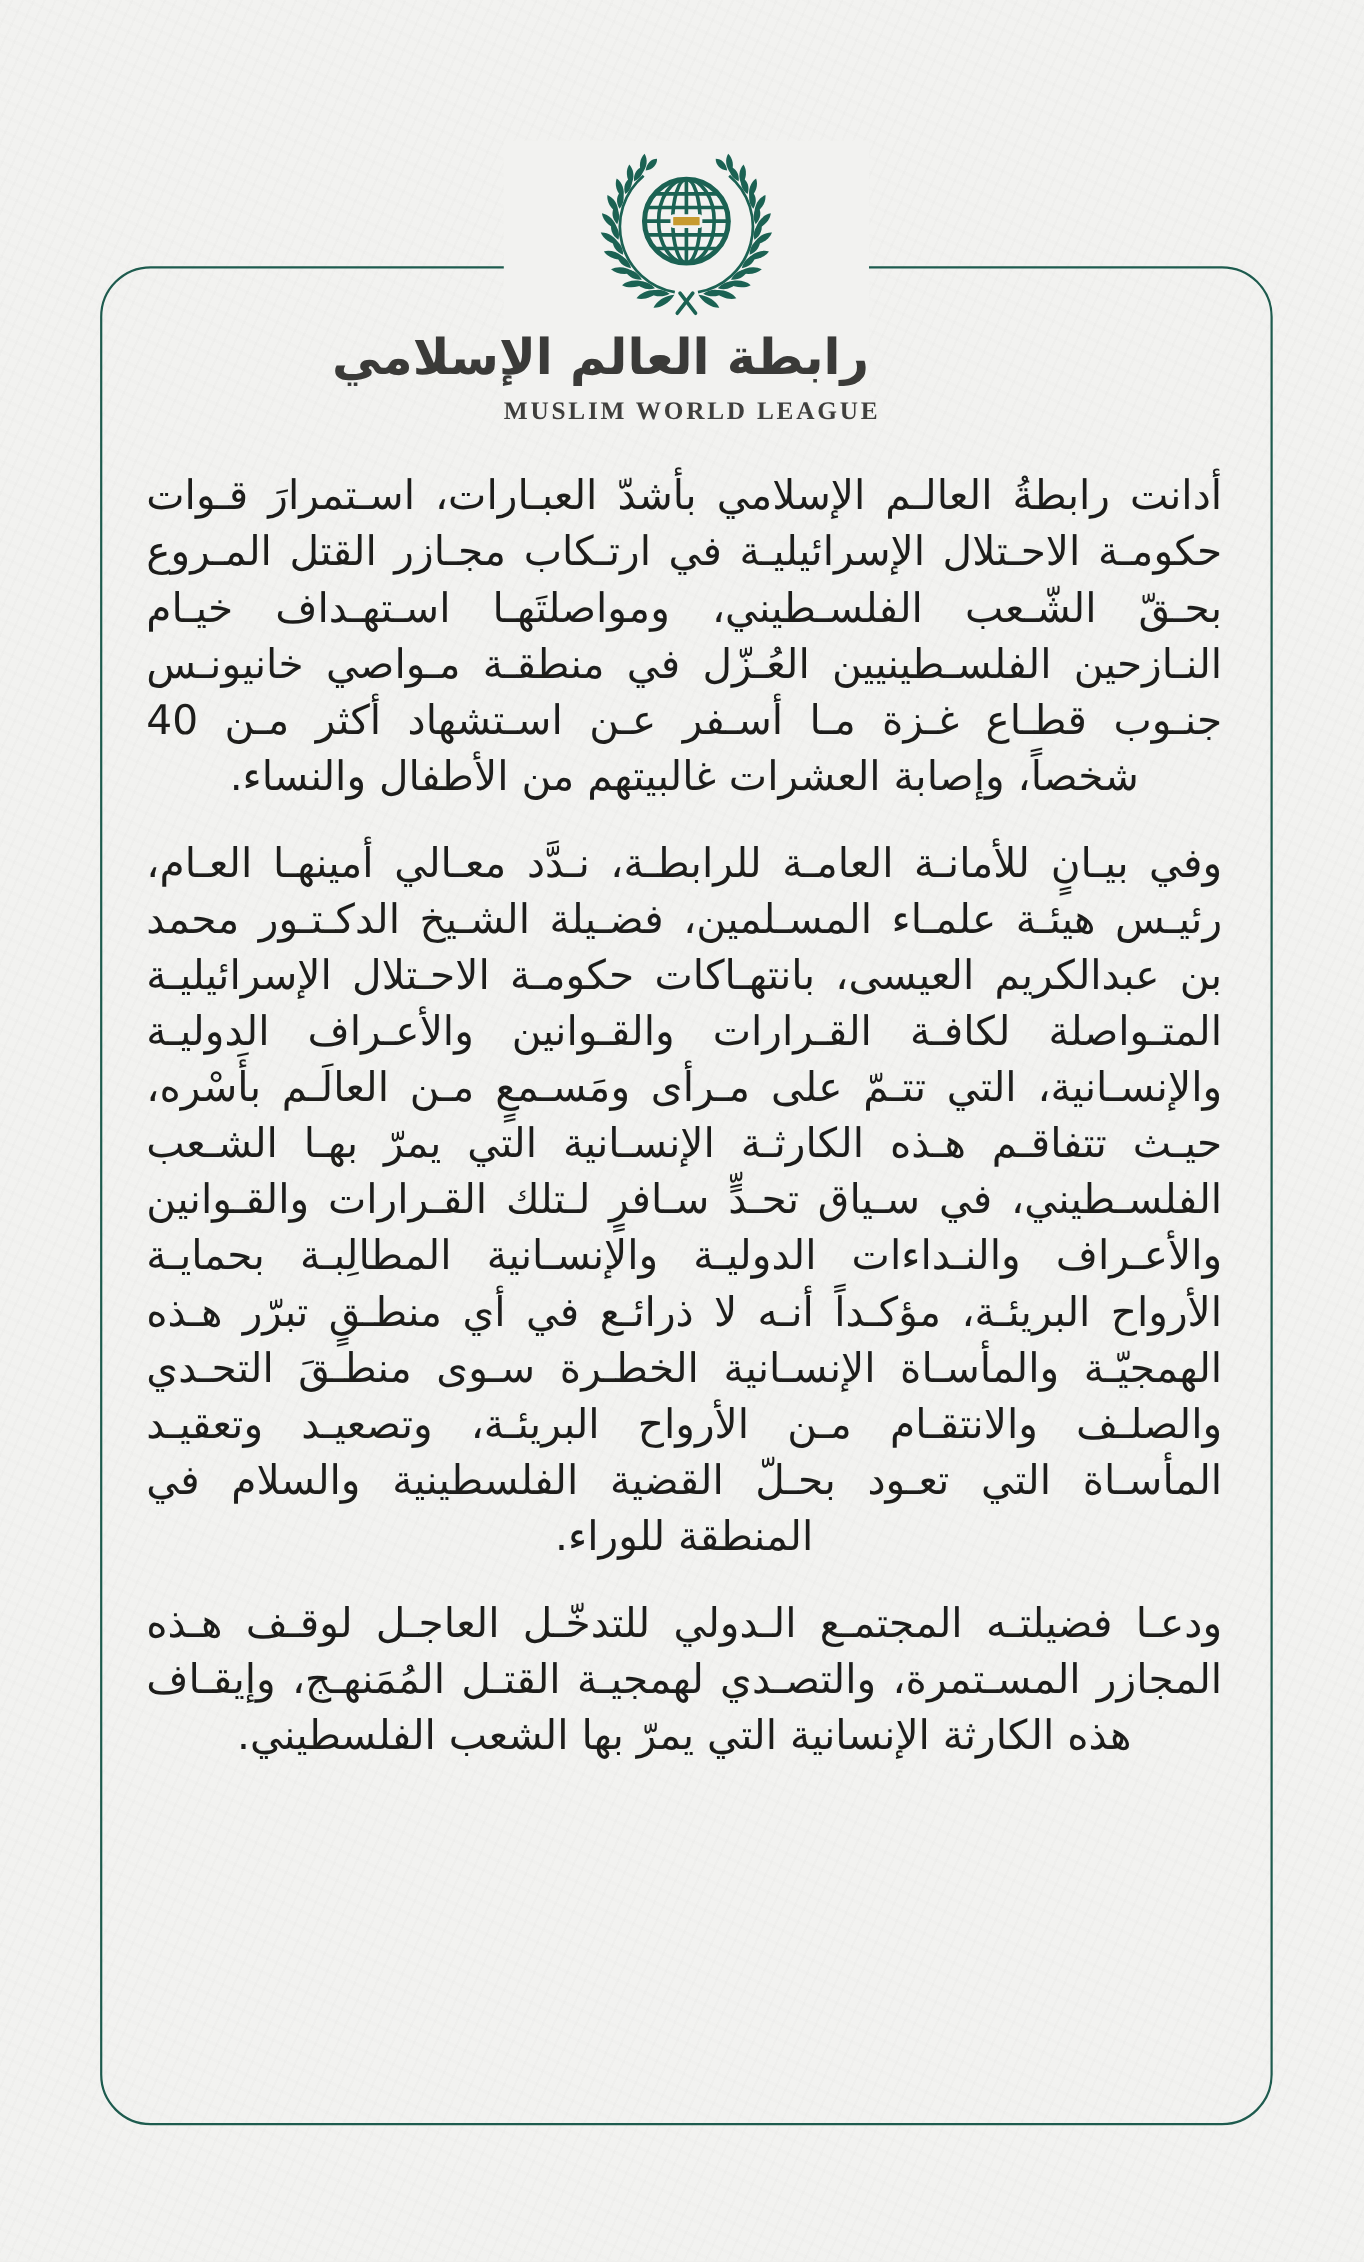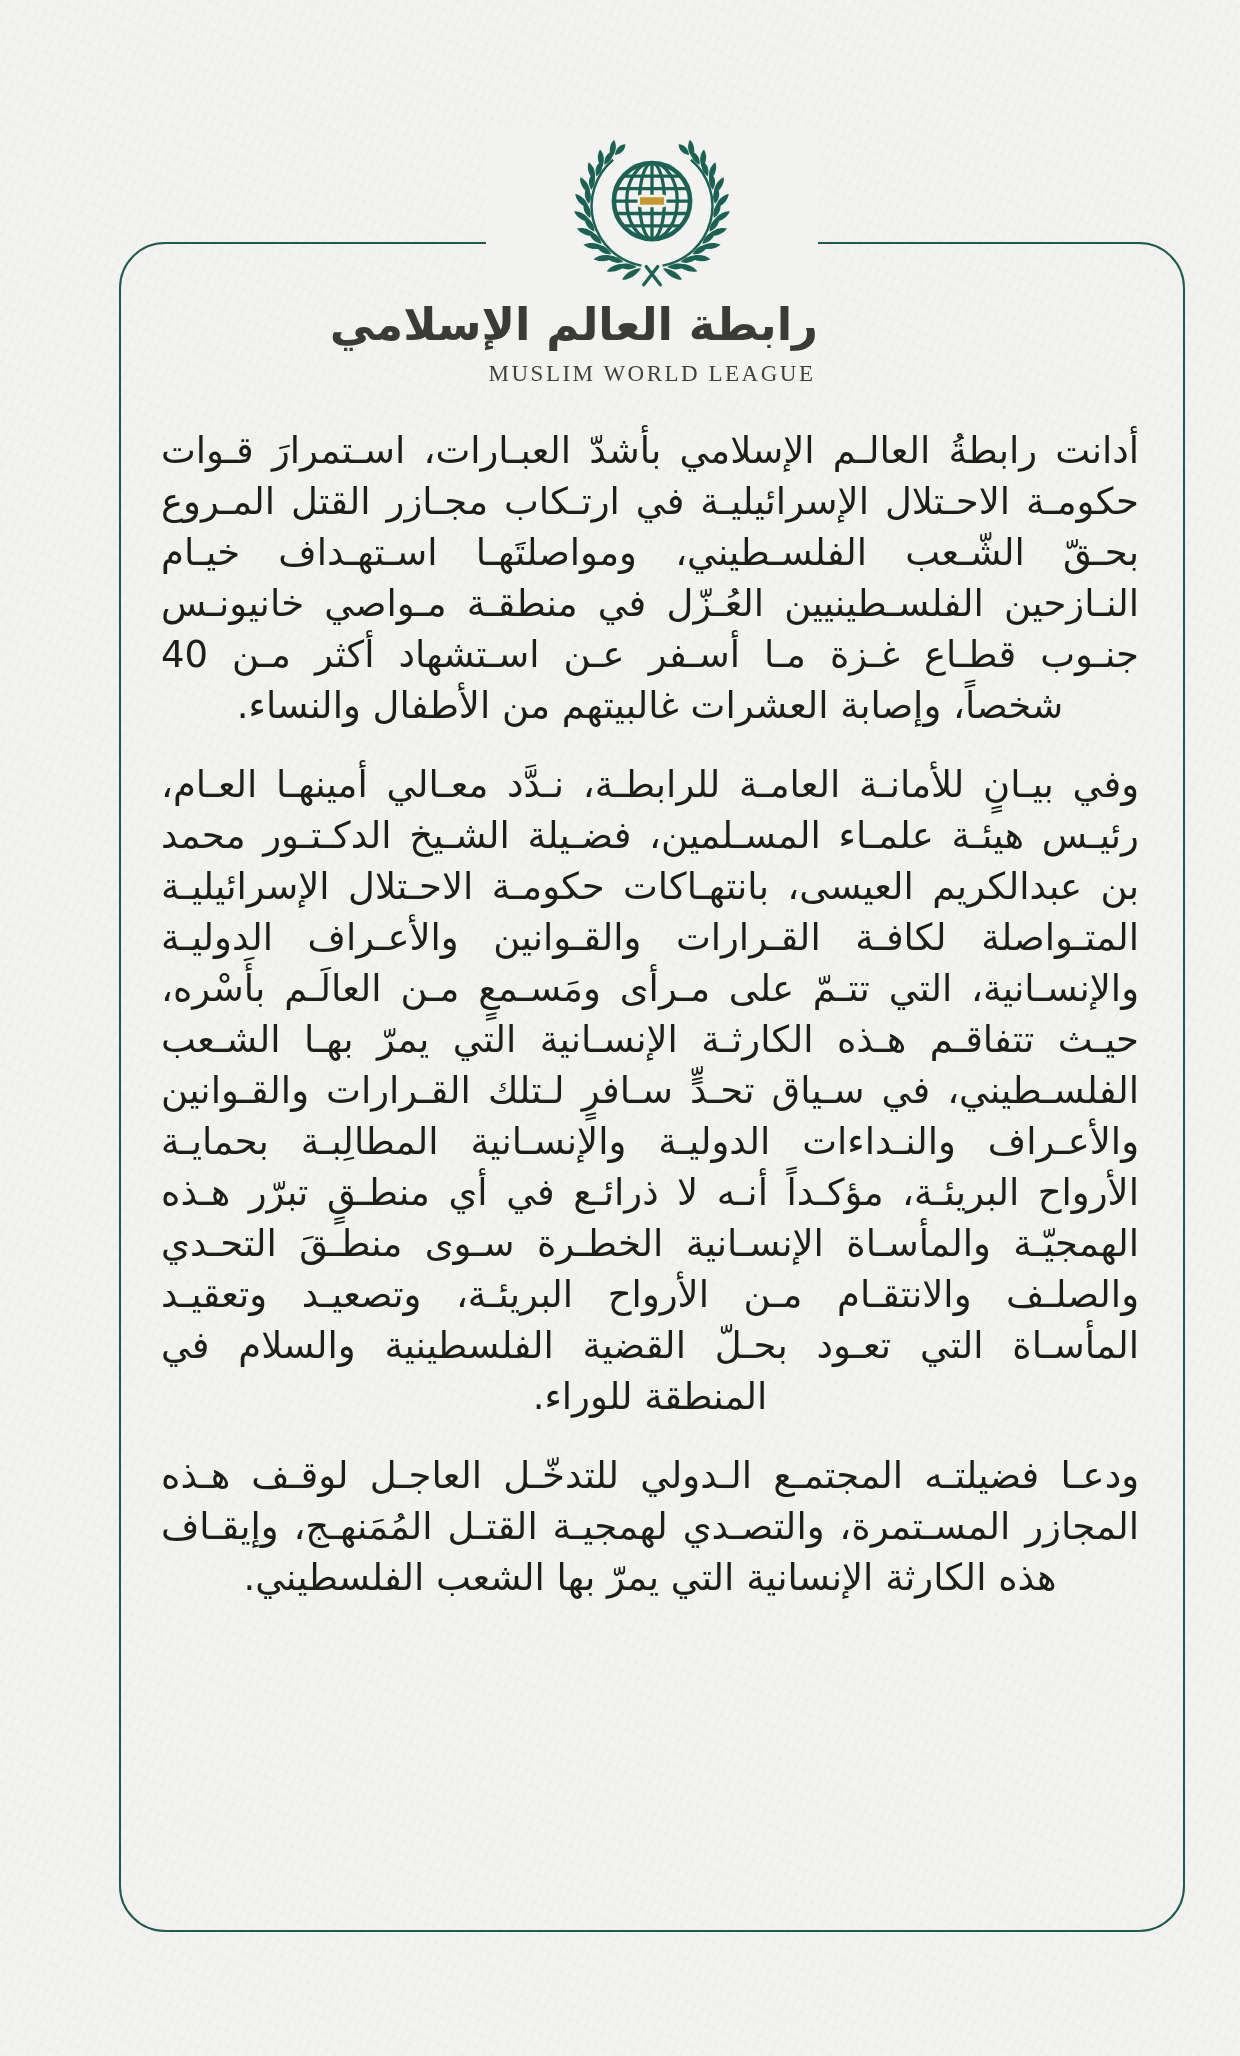--- a/index.html
+++ b/index.html
@@ -30,21 +30,20 @@
       repeating-linear-gradient(25deg, rgba(0,0,0,0.008) 0 3px, rgba(255,255,255,0.0) 3px 13px);
     pointer-events:none;
   }
   .card{
     position:absolute;
     left:91px;top:242px;
     width:1066px;height:1690px;
     border:2.5px solid var(--card-border);
     border-radius:46px;
     padding-top:181px;
-    margin-left:28px;
   }
   .logo-block{
     position:absolute;
     top:-116px;left:50%;
     transform:translateX(-50%);
     width:332px;
     background:var(--page-bg);
     text-align:center;
   }
   .logo-block svg{display:block;margin:0 auto;}
@@ -52,21 +51,21 @@
     margin-top:4px;
     font-size:45px;
     font-weight:bold;
     color:var(--logo-text);
     white-space:nowrap;
     direction:rtl;
   }
   .english-name{
     margin-top:10px;
     font-family:"Liberation Serif", serif;
-    font-weight:normal;
+    font-weight:bold;
     font-size:23px;
     letter-spacing:2.5px;
     color:#3f3f3d;
     white-space:nowrap;
   }
   .banner{
     width:272px;height:70px;
     margin:0 auto;
     background:var(--banner-bg);
     border-radius:14px 14px 22px 22px;

